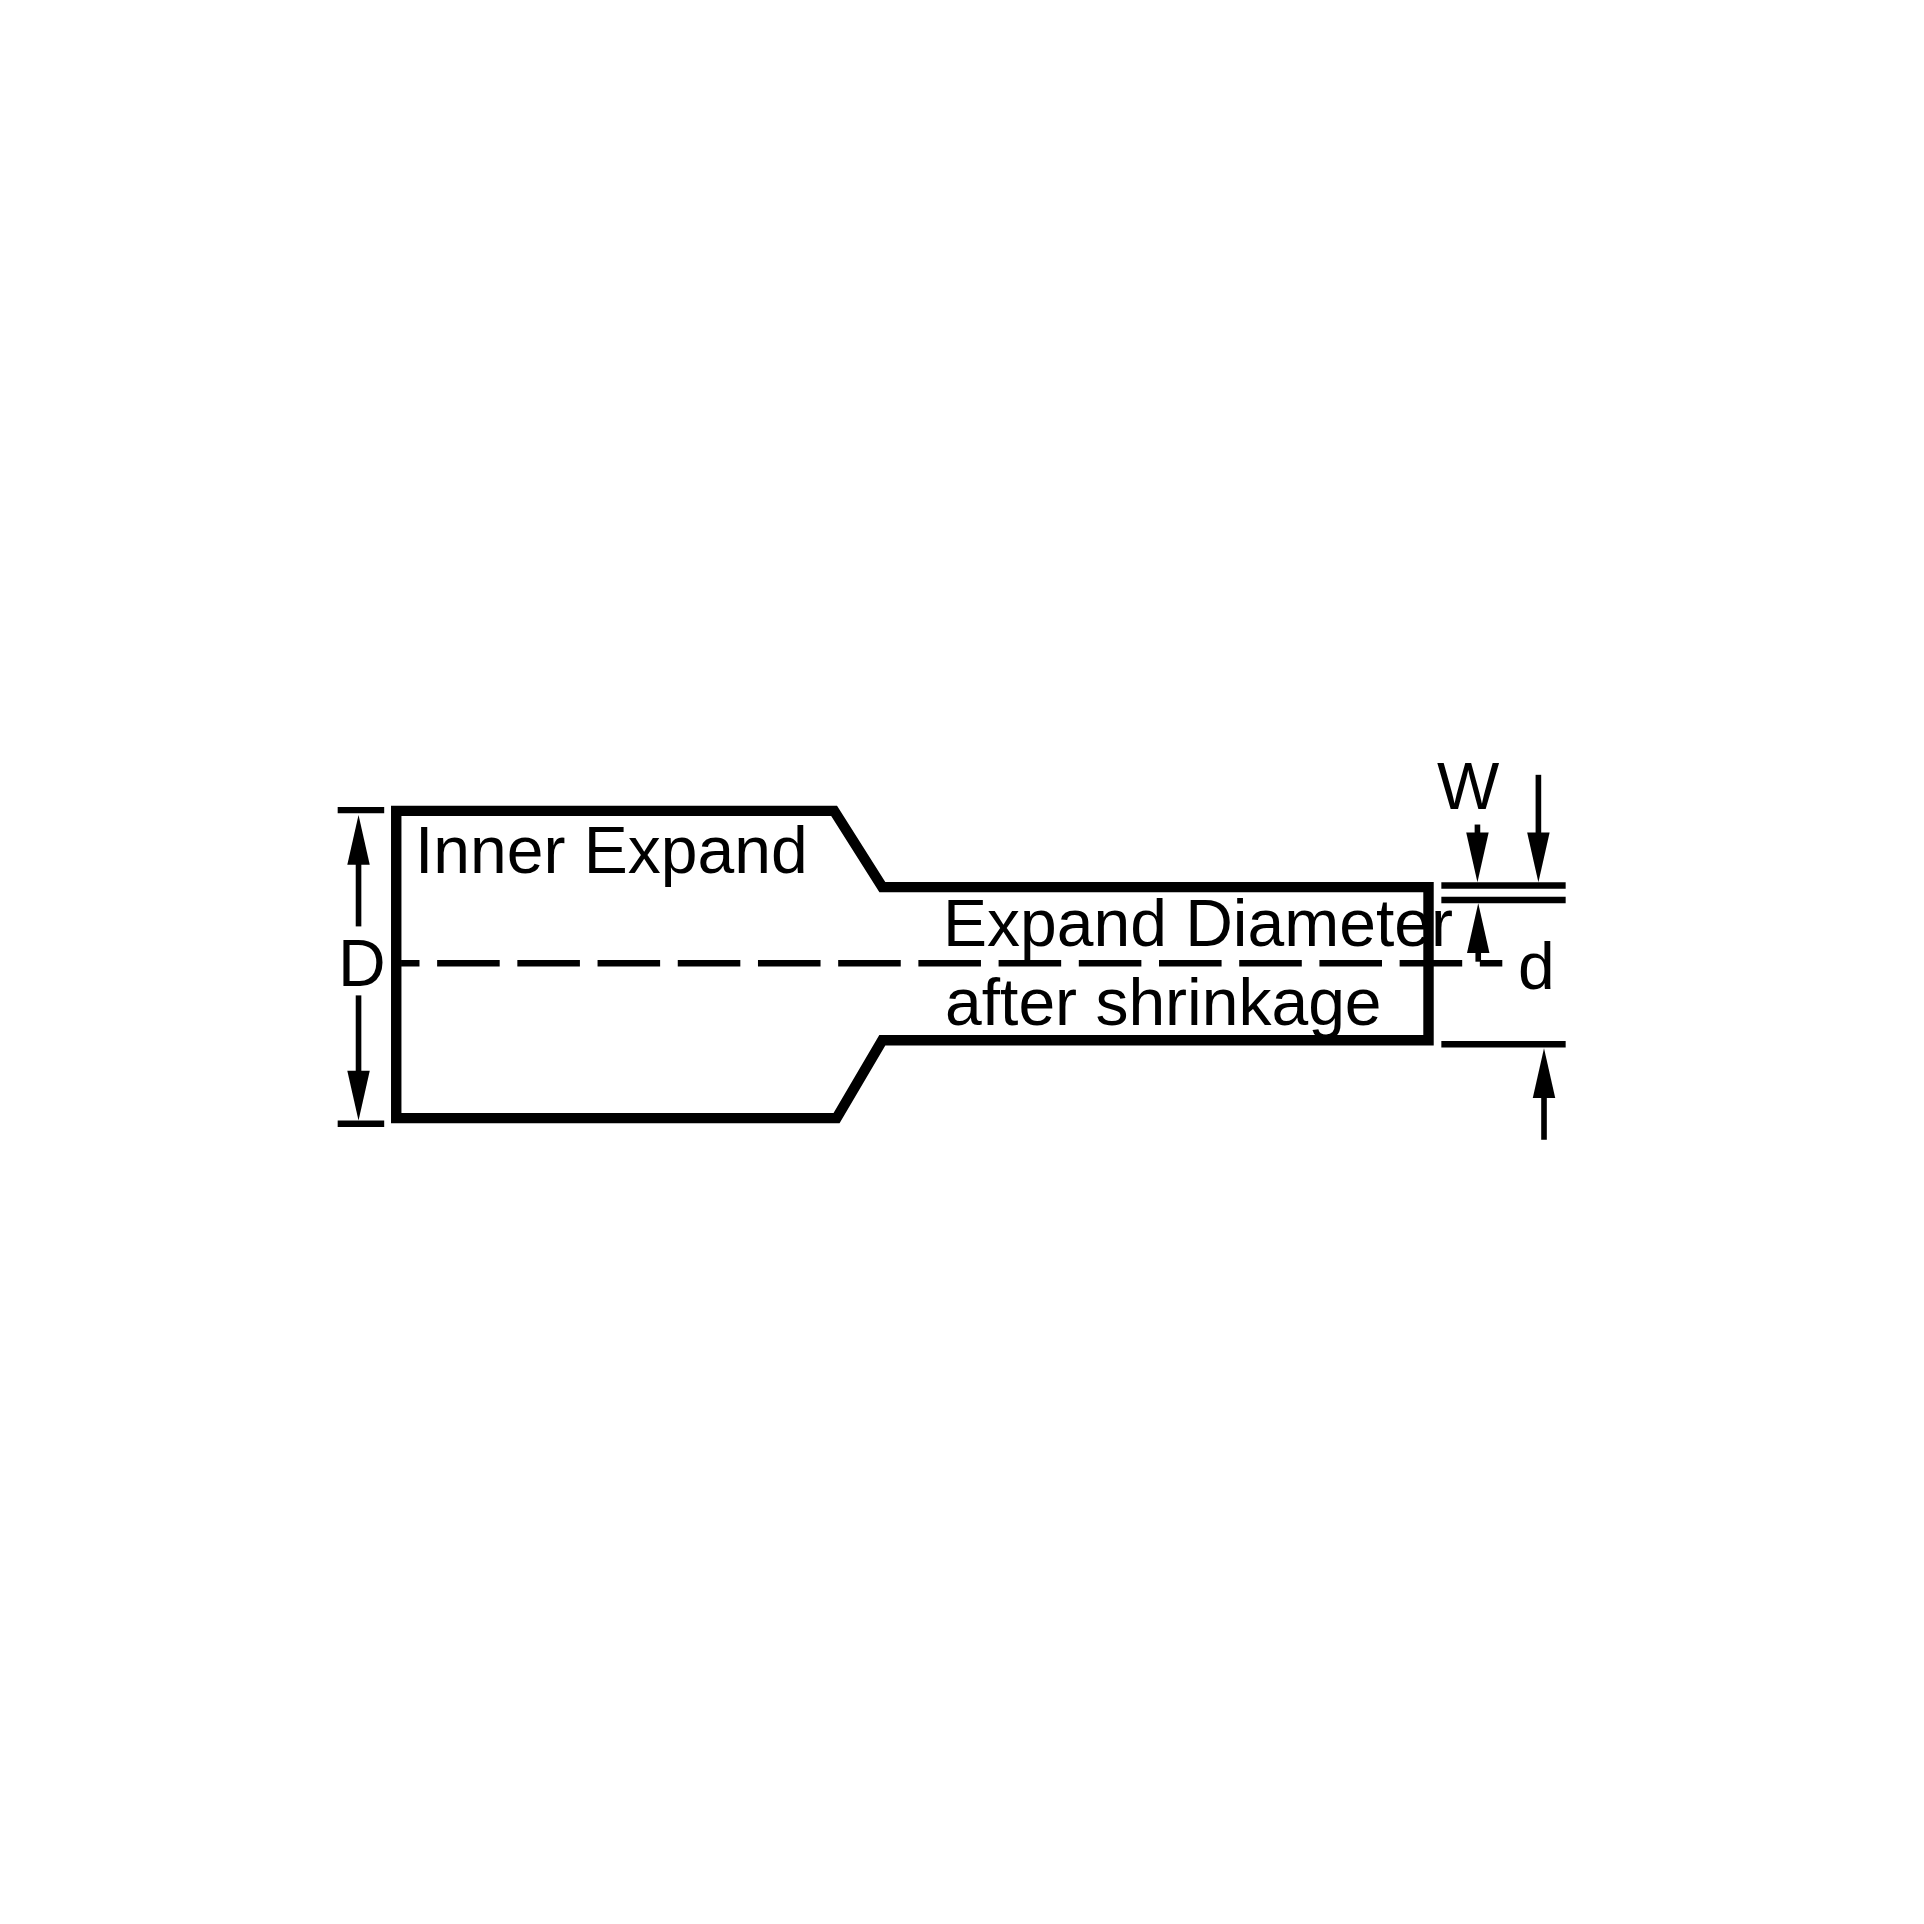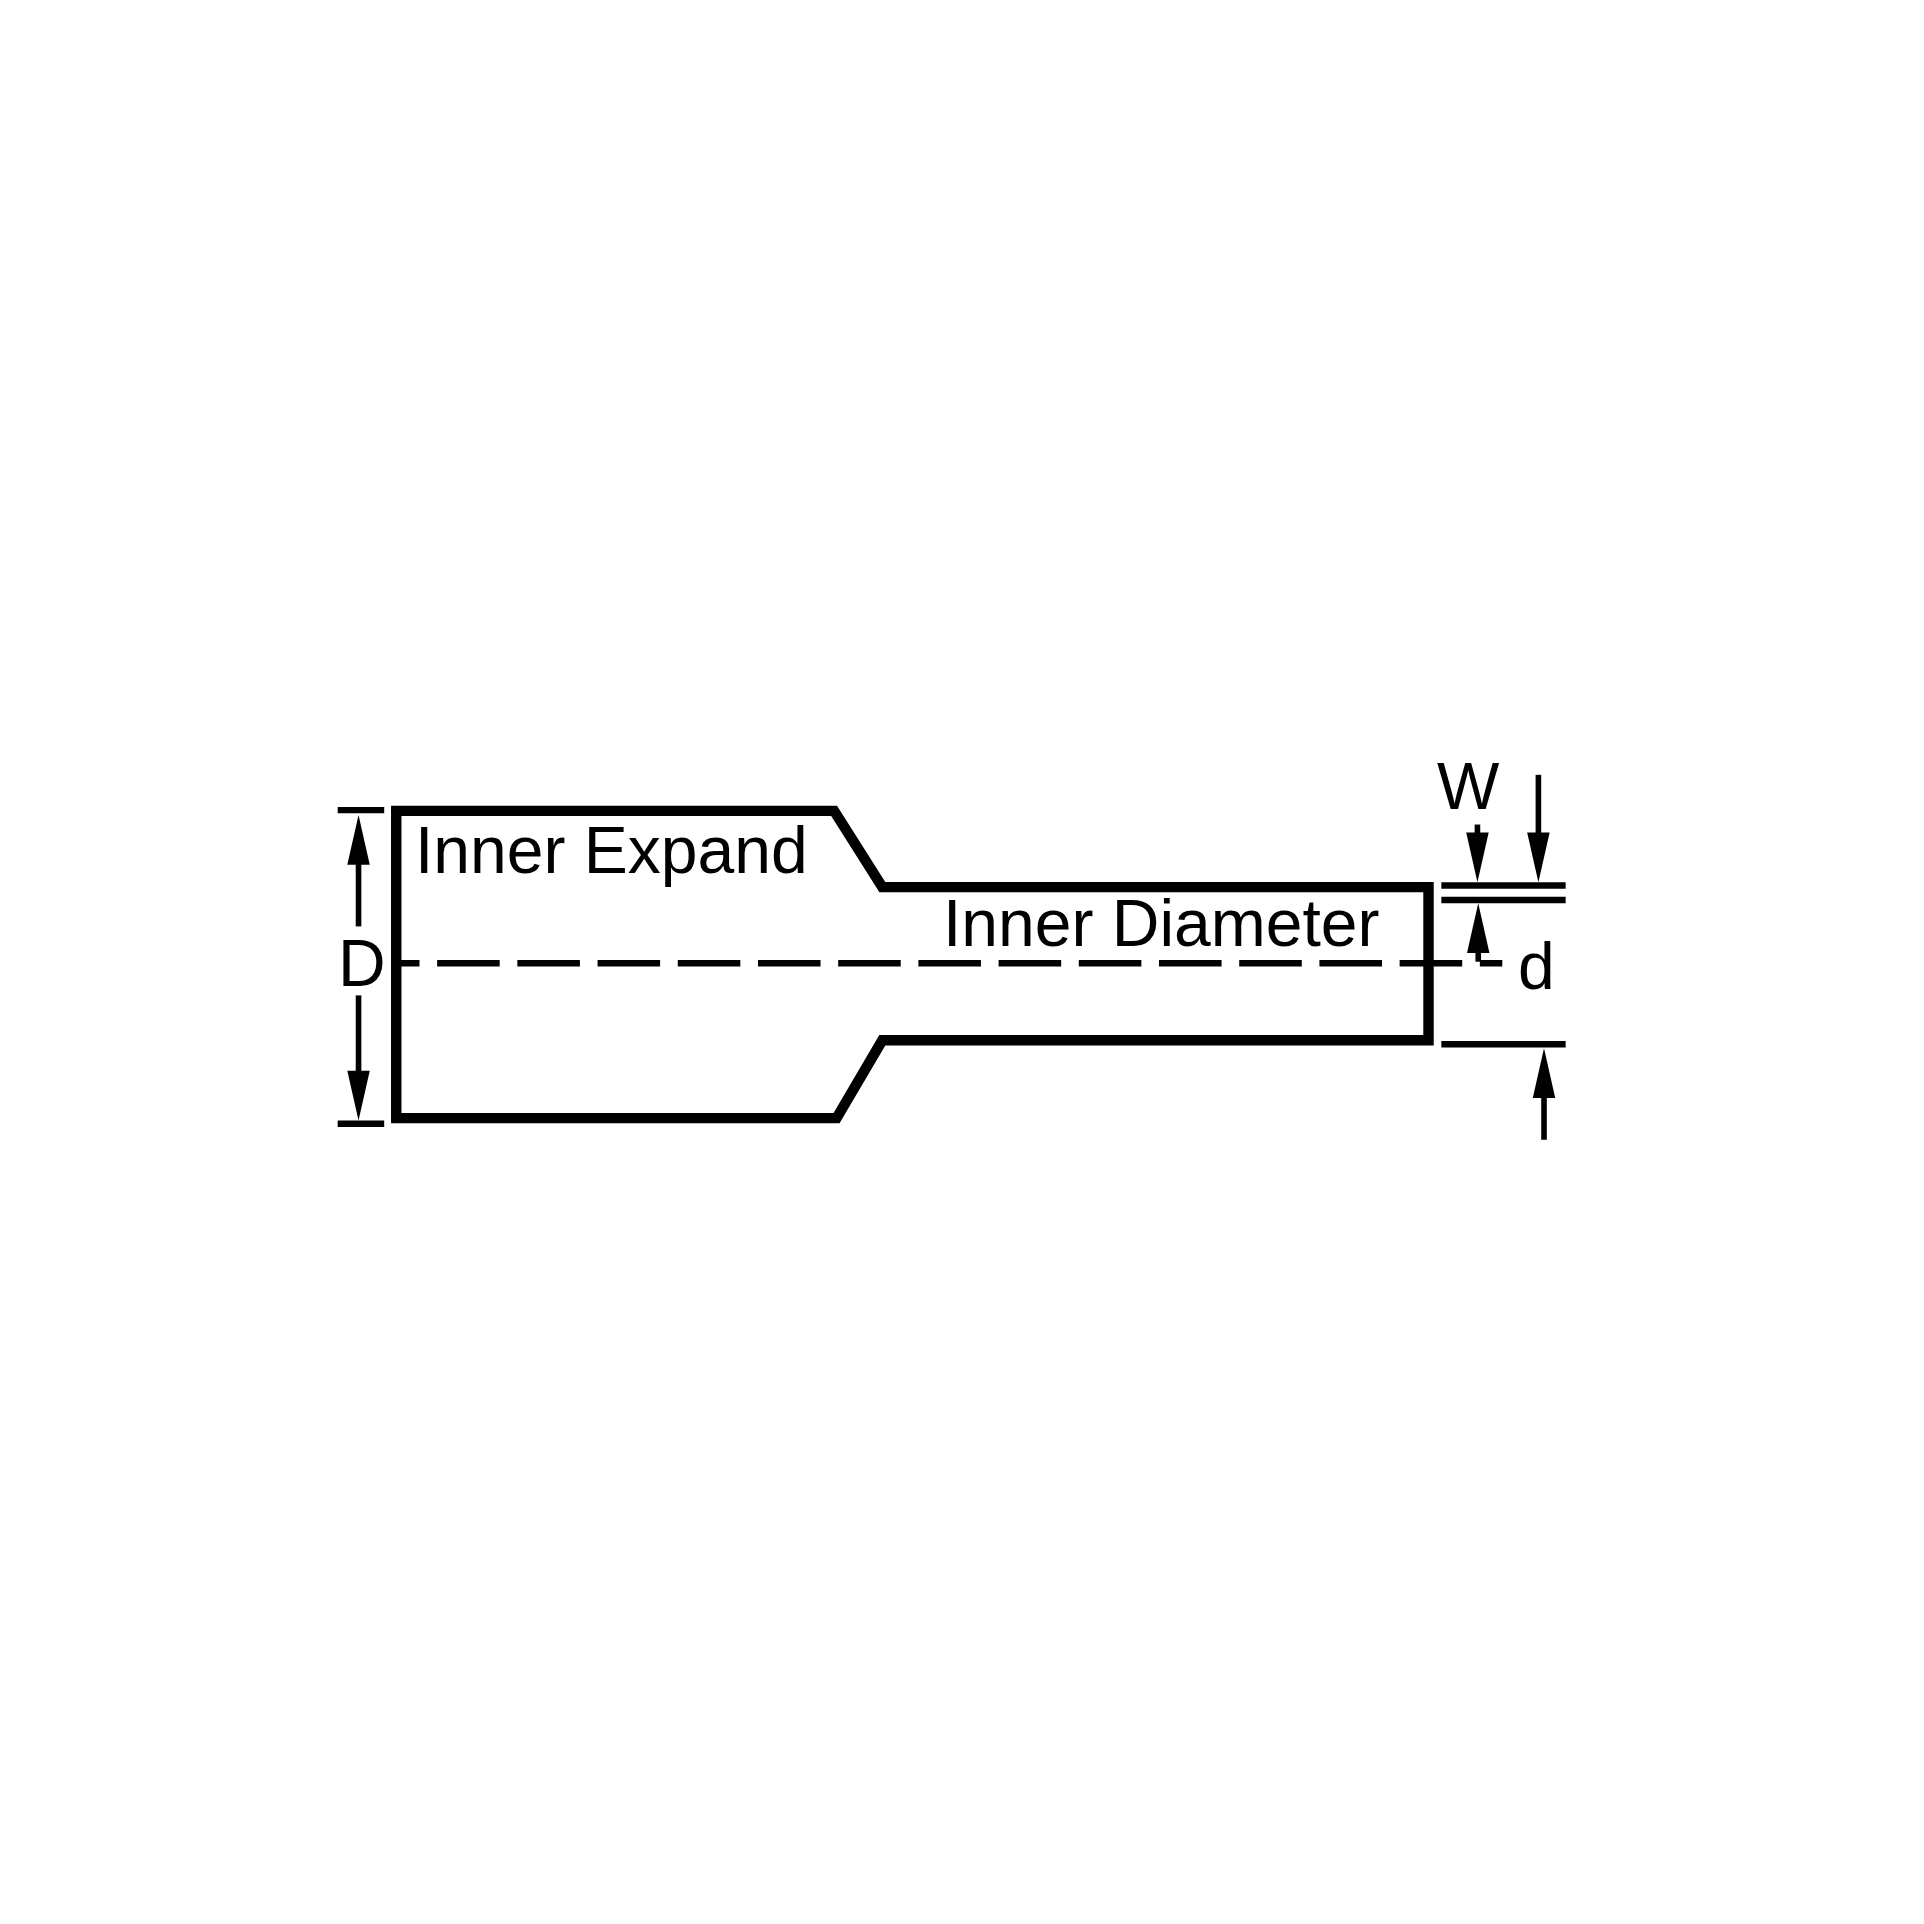--- a/index.html
+++ b/index.html
@@ -62,22 +62,23 @@
 
     <line x1="1918" y1="966" x2="1918" y2="1044" stroke="currentColor" stroke-width="7"></line>
     <polygon points="1918,1100 1904,1038 1932,1038" fill="currentColor"></polygon>
     <polygon points="1925,1307 1911,1369 1939,1369" fill="currentColor"></polygon>
     <line x1="1925" y1="1363" x2="1925" y2="1421" stroke="currentColor" stroke-width="7"></line>
   </svg>
 
   <div class="label" style="left:415px; top:817px;">Inner Expand</div>
 
 
-  <div class="label" style="left:943px; top:890px;">Inner Diameter</div>
+  <div class="label" style="left:943px; top:890px;">Expand Diameter</div>
 
+  <div class="label" style="left:945px; top:969px;">after shrinkage</div>
 
   <div class="label" style="left:338px; top:930px;">D</div>
 
   <div class="label" style="left:1437px; top:753px;">W</div>
 
   <div class="label" style="left:1518px; top:933px;">d</div>
 
 </div>
 
 

